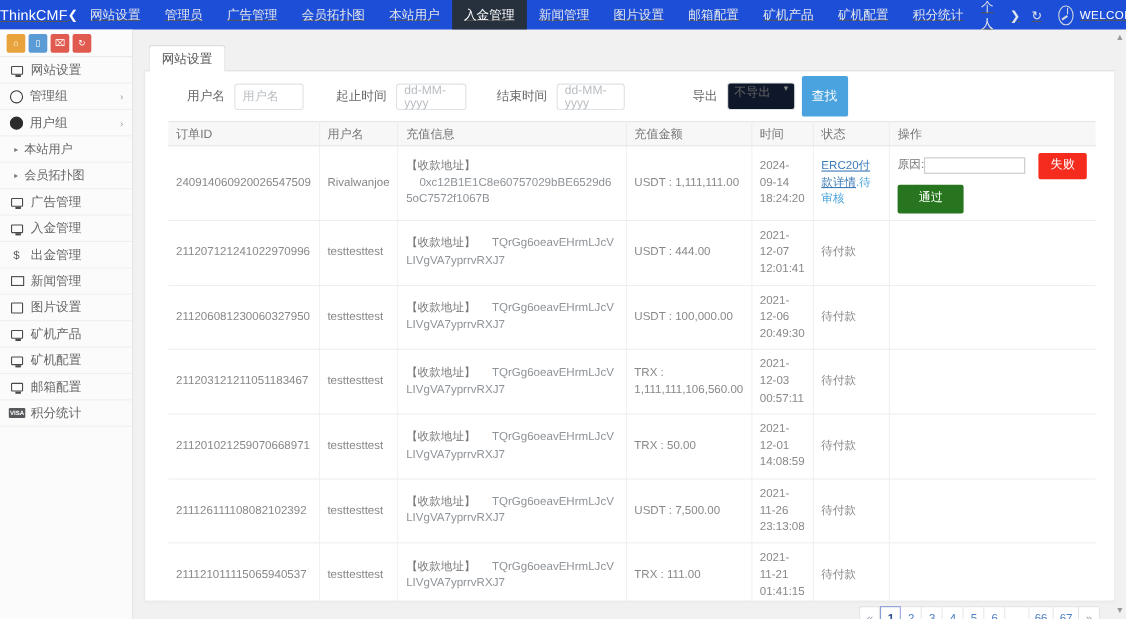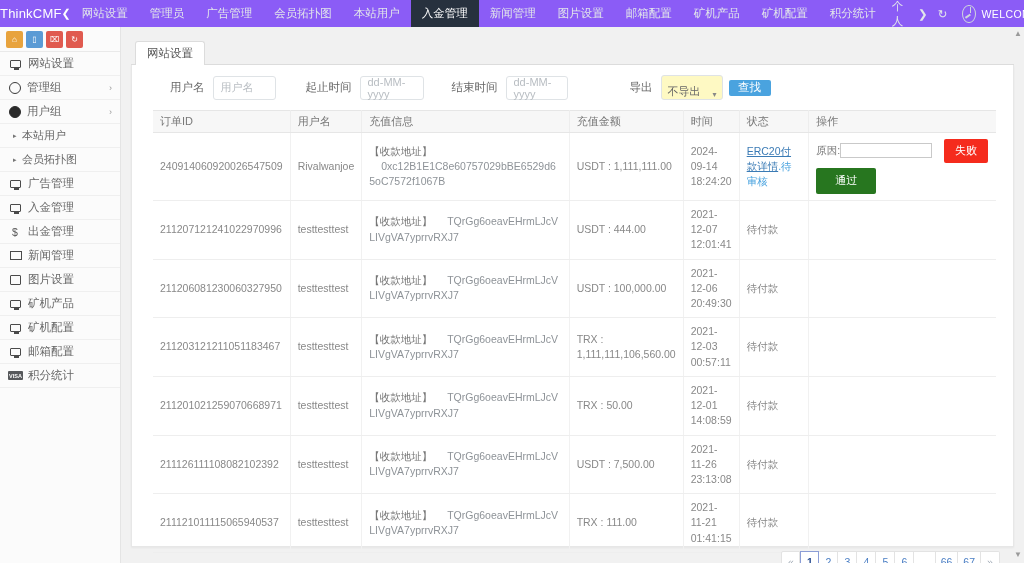--- a/index.html
+++ b/index.html
@@ -8,21 +8,21 @@
     width: 1024px; height: 563px;
     overflow: hidden;
     background: #f1f1f1;
     font-family: "Liberation Sans", sans-serif;
     font-size: 12px;
     color: #555;
   }
   
   #topbar {
     position: absolute; top: 0; left: 0; width: 1024px; height: 27px;
-    background: #8b5cf6; display: flex; align-items: stretch;
+    background: #1d4ed8; display: flex; align-items: stretch; text-decoration: underline;
   }
   #brand {
     width: 112px; color: #fff; font-size: 13px;
     display: flex; align-items: center; justify-content: center;
     letter-spacing: .2px;
   }
   #collapse-btn {
     width: 30px; color: #fff; font-size: 11px;
     display: flex; align-items: center; justify-content: center;
   }
@@ -127,25 +127,25 @@
     height: 24px; border: 1px solid #dfe3e6; border-radius: 3px;
     background: #fff; font-size: 11px; color: #b8bdc2;
     padding: 0 7px; display: flex; align-items: center;
   }
   #in-username { width: 63px; margin-right: 30px; }
   #in-start { width: 64px; margin-right: 28px; }
   #in-end { width: 62px; margin-right: 62px; }
   #export-select {
     width: 62px; height: 25px; border: 1px solid #dfe3e6; border-radius: 3px;
     font-size: 11px; color: #666; padding: 0 6px;
-    display: flex; align-items: flex-end; position: relative; background: #fef9c3;
+    display: flex; align-items: flex-start; position: relative; background: #0f172a;
   }
   #export-select .sel-caret { position: absolute; right: 5px; font-size: 8px; color: #888; }
   #search-btn {
-    width: 42px; height: 16px; background: #4aa3df; color: #fff;
+    width: 42px; height: 37px; background: #4aa3df; color: #fff;
     font-size: 11.5px; display: flex; align-items: center; justify-content: center;
     margin-left: 6px; border-radius: 2px;
   }
 
   
   table#grid { width: 843px; margin-left: 21px; border-collapse: collapse; }
   #grid thead th {
     background: #f7f7f7; border-top: 1px solid #e6e6e6;
     border-bottom: 1px solid #e6e6e6; border-right: 1px solid #ededed;
     height: 22px; font-weight: normal; font-size: 11px; color: #777;

